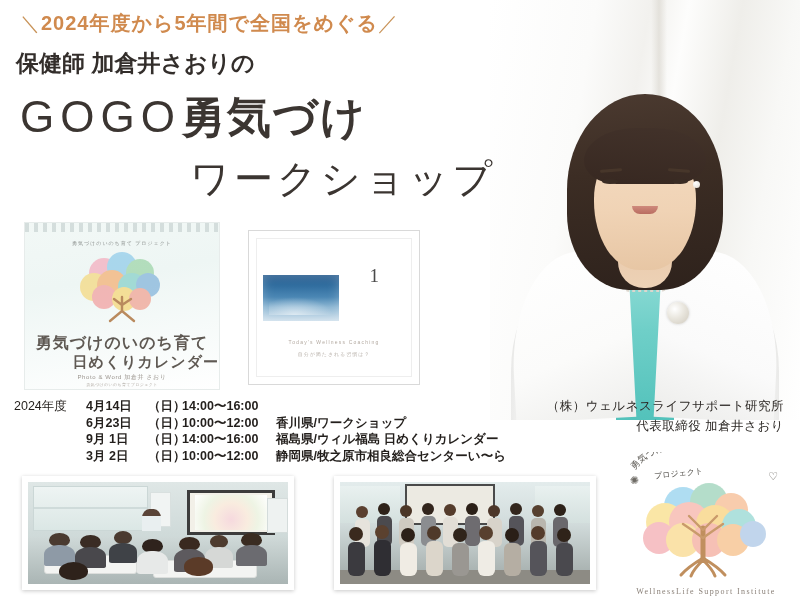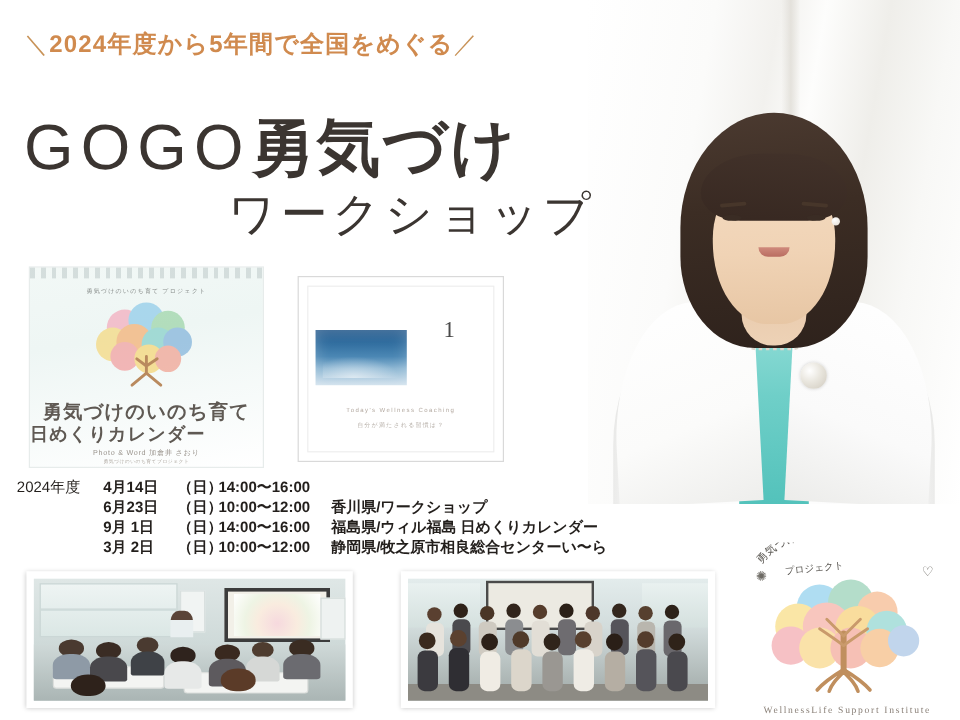--- a/index.html
+++ b/index.html
@@ -105,33 +105,33 @@
             background:#4a382c; bottom:248px; opacity:.85;}
   .p-brow.l { left: 110px; transform:rotate(-5deg);} .p-brow.r { right:110px; transform:rotate(5deg);}
   .p-mouth { position:absolute; left:50%; transform:translateX(-50%); bottom:206px;
              width:26px; height:8px; border-radius:0 0 16px 16px;
              background:linear-gradient(180deg,#cf8a7c,#b96d61); }
   .p-earring{position:absolute;right:100px;bottom:232px;width:7px;height:7px;border-radius:50%;
              background:radial-gradient(circle at 35% 30%,#fff,#e2dbd0);}
 
   
   .catch {
-    position: absolute; left: 20px; top: 23px;
+    position: absolute; left: 20px; top: 10px;
     font-size: 20px; font-weight: 700; letter-spacing: 1px;
     color: #d08a4e; white-space: nowrap;
   }
   .catch .slash { color: #c89257; font-weight: 400; }
 
   .line2 {
     position: absolute; left: 16px; top: 48px;
     font-size: 23px; font-weight: 700; color: #332e2b; letter-spacing: 0px;
   }
   .line3 {
     position: absolute; left: 20px; top: 88px;
-    font-size: 53px; color: #3b3531; letter-spacing: 1px; white-space: nowrap;
+    font-size: 44px; color: #3b3531; letter-spacing: 1px; white-space: nowrap;
   }
   .line3 .gogo { font-weight: 400; letter-spacing: 6px; }
   .line3 .yuki { font-weight: 700; letter-spacing: 2px; }
   .line4 {
     position: absolute; left: 190px; top: 152px;
     font-size: 39px; font-weight: 400; color: #3b3531; letter-spacing: 4px;
   }
 
   
   .cal {
@@ -152,21 +152,21 @@
     width:118px; height:26px; font-size:5px; color:#8a8f8d;
     text-align:center; letter-spacing:1px; line-height:8px;
   }
   .cal-tree { position:absolute; left:50%; top:26px; transform:translateX(-50%);
               width:116px; height:76px; }
   .cal-title {
     position:absolute; left:0; right:0; top:110px; text-align:center;
     font-size:16px; font-weight:700; color:#5f5953; letter-spacing:1px;
   }
   .cal-title2 {
-    position:absolute; left:0; right:0; top:130px; text-align:left;
+    position:absolute; left:0; right:0; top:130px; text-align:right;
     font-size:15px; font-weight:700; color:#5f5953; letter-spacing:1px;
   }
   .cal-credit {
     position:absolute; left:0; right:0; top:150px; text-align:center;
     font-size:6px; color:#9b958e; letter-spacing:.6px;
   }
   .cal-credit2 {
     position:absolute; left:0; right:0; top:159px; text-align:center;
     font-size:4px; color:#b2aca5; letter-spacing:.4px;
   }
@@ -291,20 +291,21 @@
     <div class="p-eye l"></div>
     <div class="p-eye r"></div>
     <div class="p-mouth"></div>
     <div class="p-earring"></div>
   </div>
 
   <div class="catch">
     <span class="slash">＼</span><span>2024年度から5年間で全国をめぐる</span><span class="slash">／</span>
   </div>
 
+  <div class="line2">保健師 加倉井さおりの</div>
 
   <div class="line3">
     <span class="gogo">GOGO</span><span class="yuki">勇気づけ</span>
   </div>
 
   <div class="line4">ワークショップ</div>
 
   <div class="cal">
     <div class="cal-spiral"></div>
     <div class="cal-arc">勇気づけのいのち育て プロジェクト</div>
@@ -360,20 +361,24 @@
     </div>
     <div class="sched-row">
       <span class="sched-year"></span>
       <span class="sched-date">3月 2日</span>
       <span class="sched-day">（日）</span>
       <span class="sched-time">10:00〜12:00</span>
       <span class="sched-venue">静岡県/牧之原市相良総合センターい〜ら</span>
     </div>
   </div>
 
+  <div class="org">
+    <div>（株）ウェルネスライフサポート研究所</div>
+    <div>代表取締役 加倉井さおり</div>
+  </div>
 
   <div class="photo-frame photo-a">
     <div class="ph">
       <div class="room">
         <div class="room-win"></div>
         <div class="room-cab"></div>
         <div class="room-screen"></div>
         <div class="room-board"></div>
         <div class="room-presenter"></div>
         <div class="room-floor"></div>

